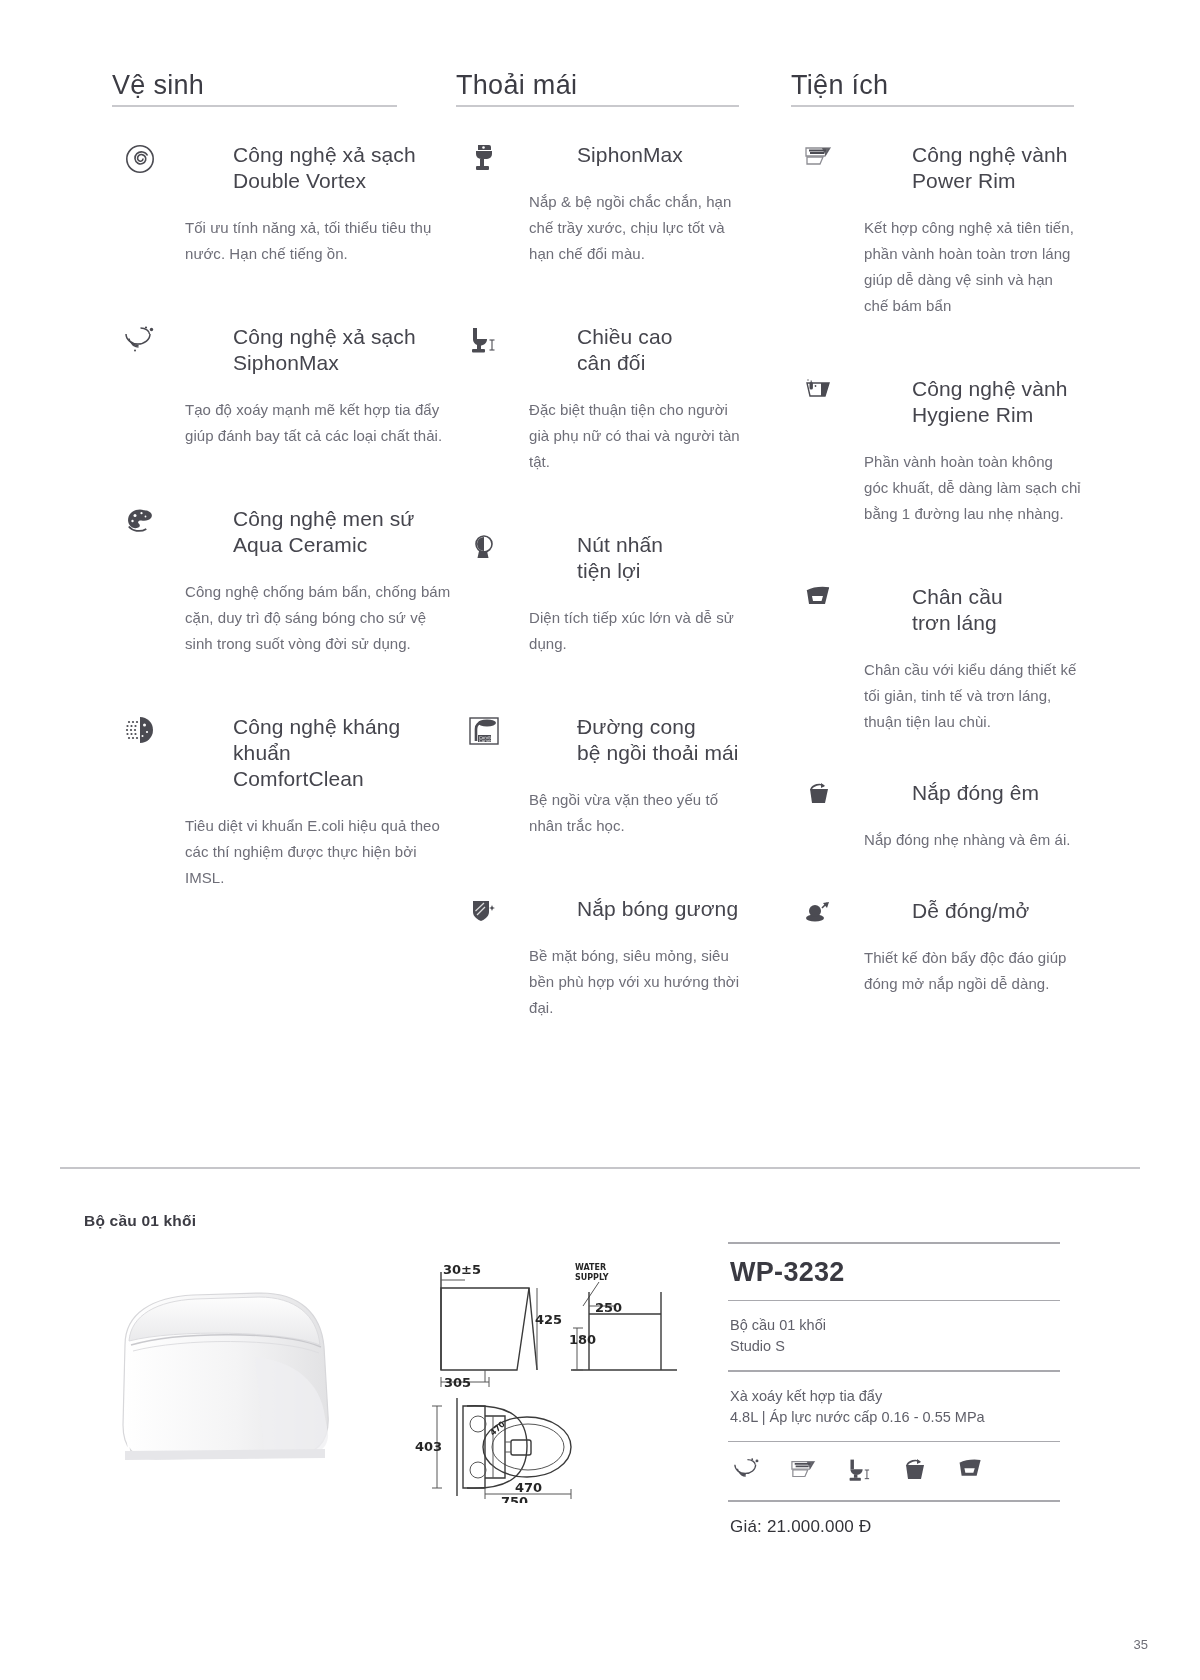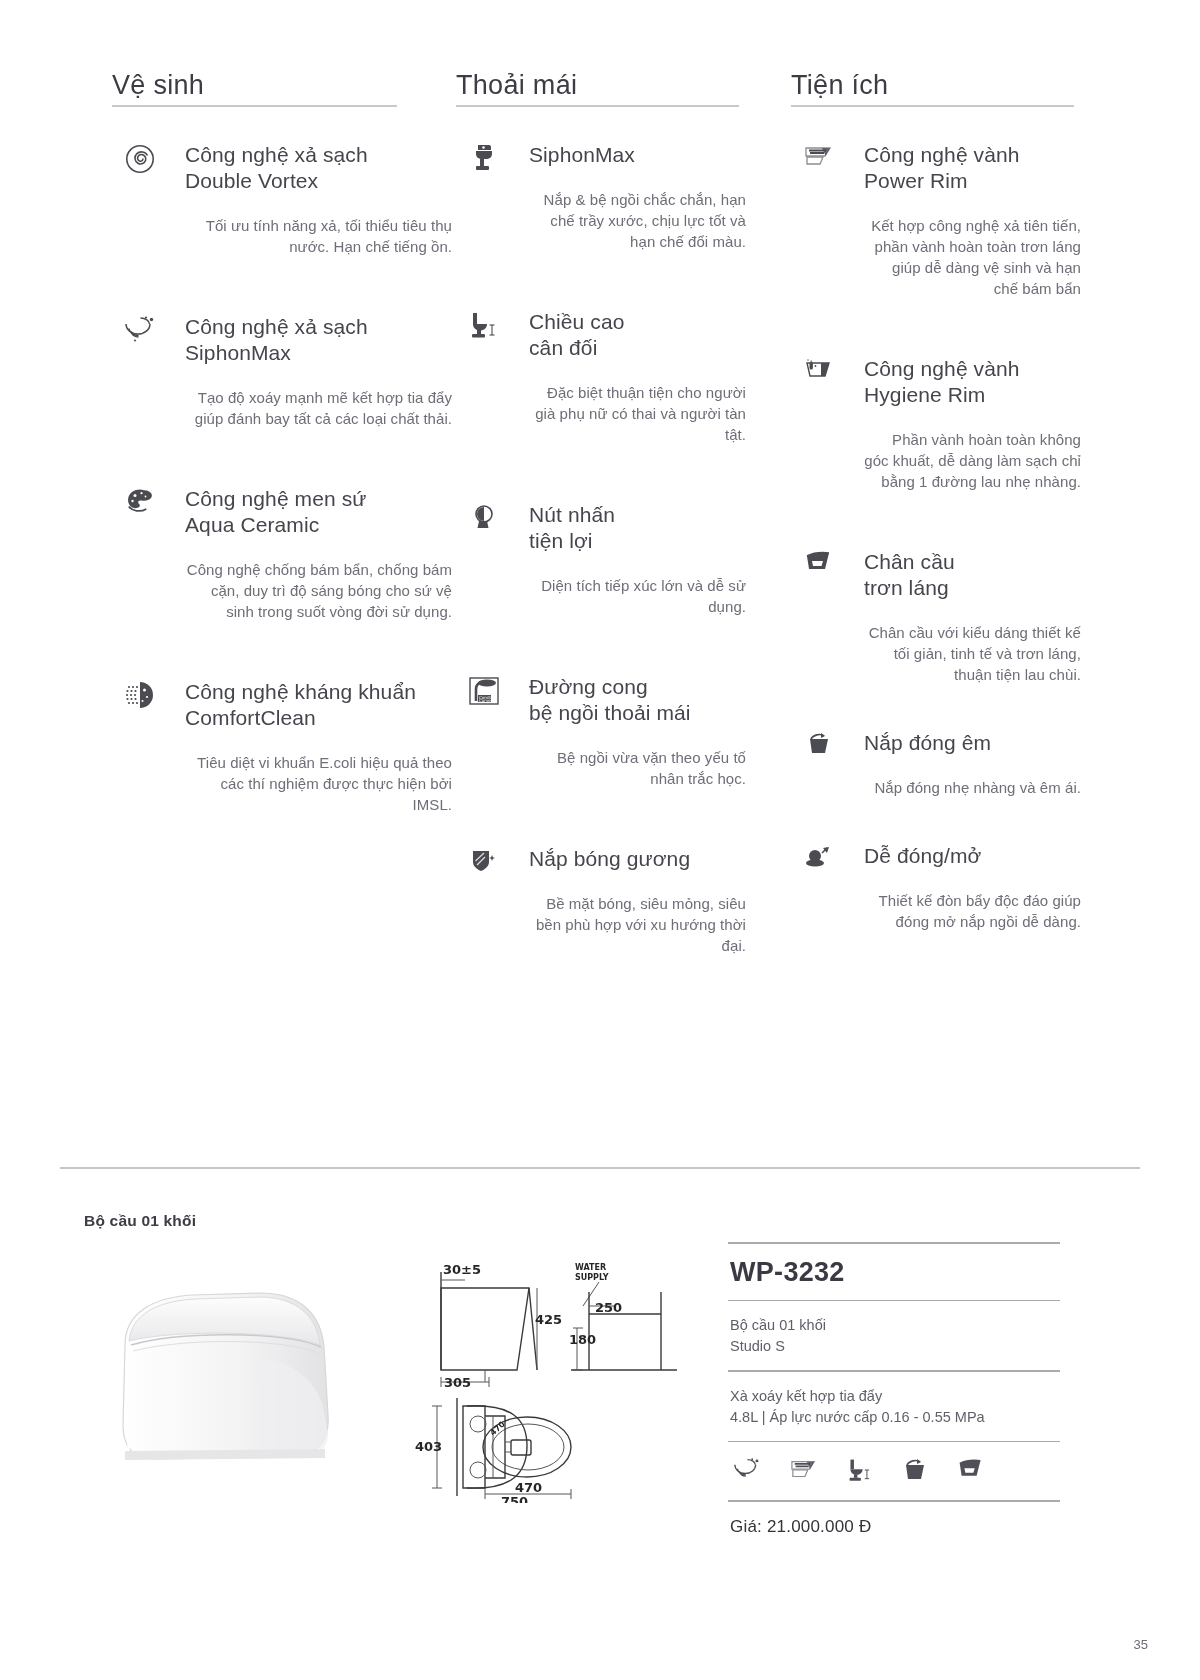--- a/index.html
+++ b/index.html
@@ -53,44 +53,44 @@
     align-items: flex-start;
     color: #4b4b52;
   }
   .f-icon svg { display: block; }
 
   .f-bodywrap { flex: 1; }
 
   .f-head {
     display: flex;
     align-items: flex-end;
+    gap: 48px;
   }
   .f-bar {
     width: 4px;
     min-width: 4px;
     background: #d3132f;
     margin-right: 13px;
     border-radius: 1px;
   }
   .f-title {
     font-size: 21px;
     line-height: 26px;
     color: #45454d;
     font-weight: 400;
     letter-spacing: 0.1px;
     padding: 1px 0 3px 0;
   }
   .f-desc {
     font-size: 15px;
-    line-height: 21px;
+    line-height: 26px;
     color: #6e6e78;
     margin-top: 18px;
     margin-left: 17px;
     letter-spacing: 0.05px;
-    text-align: right;
   }
 
   
   .gap-lg { margin-bottom: 56px; }
   .gap-md { margin-bottom: 44px; }
 
   
   .mid-divider {
     position: absolute;
     left: 60px;

